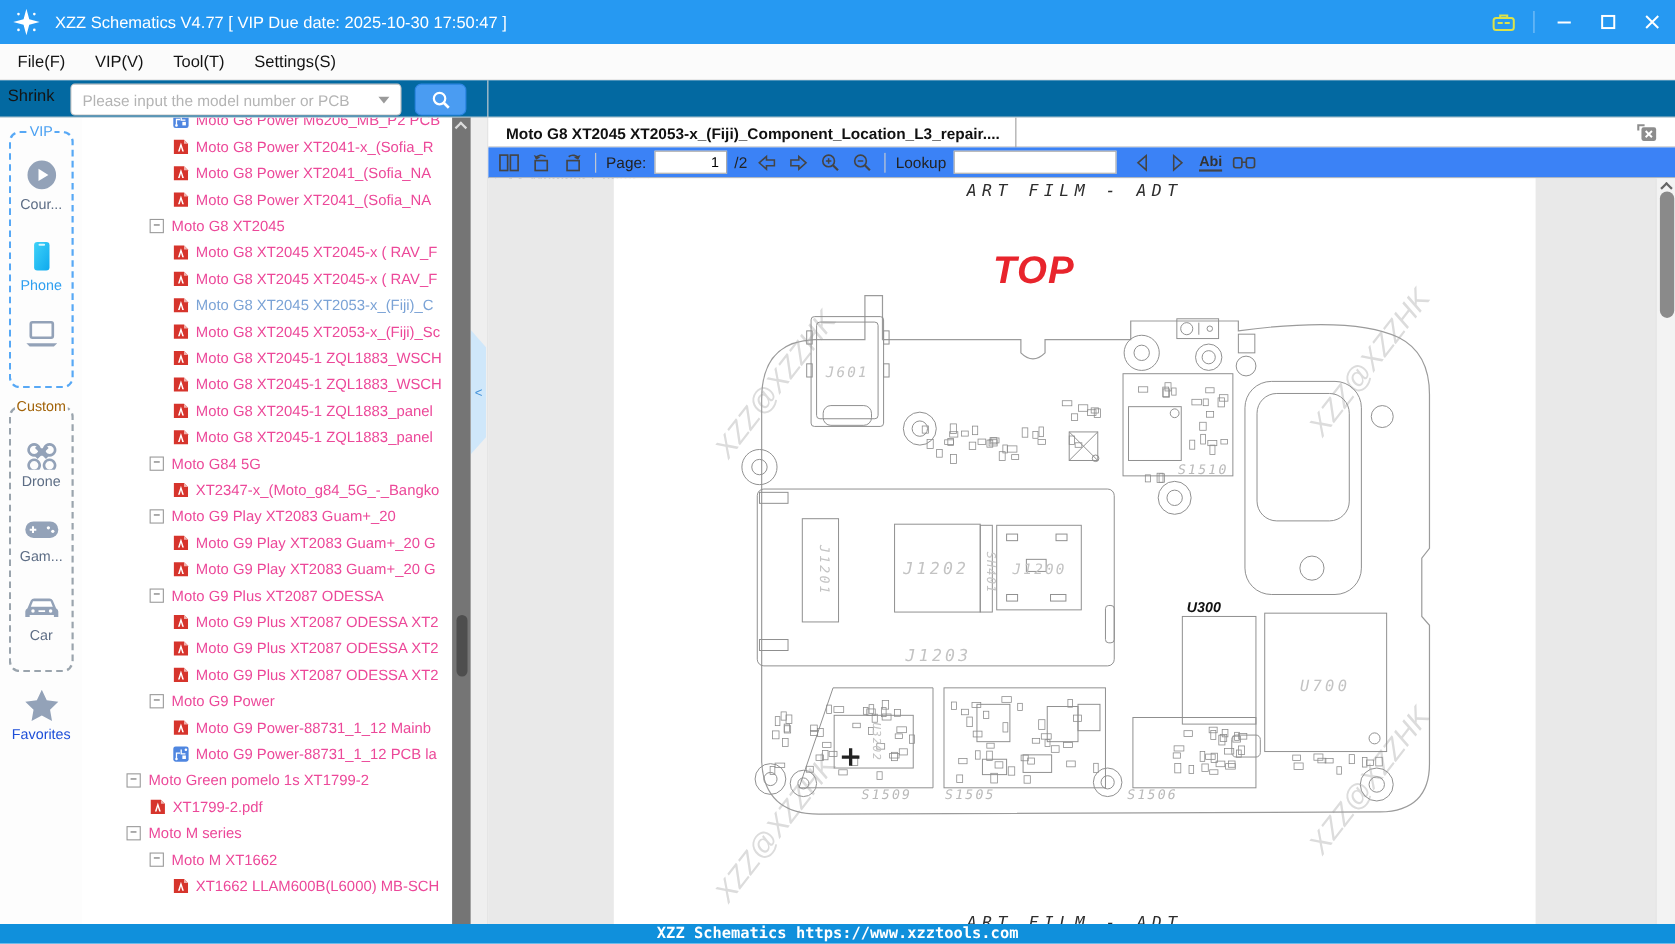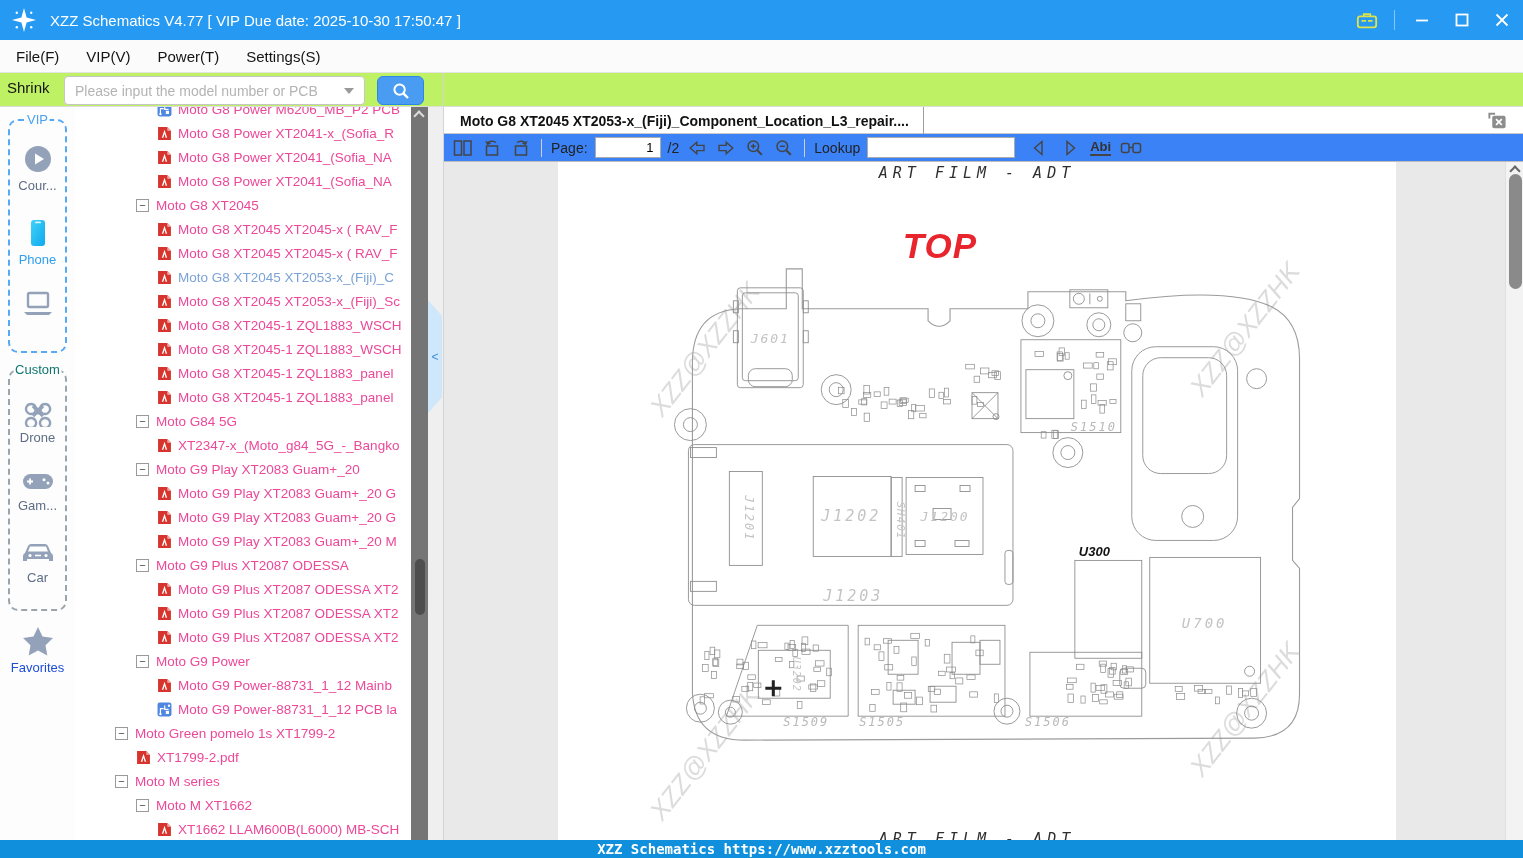--- a/index.html
+++ b/index.html
@@ -15,41 +15,41 @@
   .win-controls { position:absolute; right:8px; top:0; height:40px; display:flex; align-items:center; gap:14px; }
   .win-sep { width:1px; height:20px; background:rgba(255,255,255,.45); }
   .wbtn { width:26px; height:26px; display:flex; align-items:center; justify-content:center; cursor:default; }
 
   
   .menubar { position:absolute; left:0; top:40px; width:1523px; height:33px;
     background:#fbfbfb; border-bottom:1px solid #e4e4e4; display:flex; align-items:center; gap:27px; padding-left:16px; }
   .menu-item { font-size:15px; color:#141414; }
 
   
-  .querybar { position:absolute; left:0; top:73px; width:1523px; height:34px; background:#bef264; border-bottom:1px solid #dcdcdc; }
+  .querybar { position:absolute; left:0; top:73px; width:1523px; height:34px; background:#0369a1; border-bottom:1px solid #dcdcdc; }
   .shrink { position:absolute; left:7px; top:6px; font-size:15px; color:#141414; }
   .model-input { position:absolute; left:64px; top:3px; width:301px; height:29px;
     border:1px solid #c6c6c6; border-radius:4px; font-size:14px; padding:0 26px 0 10px; color:#333; outline:none; }
   .model-input::placeholder { color:#b4b4b4; }
   .input-chevron { position:absolute; left:344px; top:15px; width:0; height:0;
     border-left:5px solid transparent; border-right:5px solid transparent; border-top:6px solid #9a9a9a; }
   .search-btn { position:absolute; left:377px; top:3px; width:47px; height:29px;
     background:#4a9cf2; border:1px solid #2d86e4; border-radius:6px; display:flex; align-items:center; justify-content:center; }
   .main-vline { position:absolute; left:443px; top:73px; width:1px; height:767px; background:#d4d4d4; }
   .member-tab { position:absolute; left:450px; top:77px; height:25px; display:inline-flex; align-items:center; gap:6px;
     border:1px solid #a8a8a8; border-radius:4px; background:#fcfcfc; padding:0 10px; font-size:14px; color:#222; }
 
   
   .sidebar { position:absolute; left:0; top:107px; width:75px; height:733px; background:#fdfdfd;padding-left:48px; }
   .side-group { position:absolute; left:8px; width:59px; border-radius:10px; }
   .vip-group { top:12px; height:234px; border:2px dashed #57a8f5; }
   .custom-group { top:262px; height:242px; border:2px dashed #9aa4ad; }
   .group-label { position:absolute; top:-9px; left:50%; transform:translateX(-50%); background:#fdfdfd; padding:0 2px; font-size:13px; }
   .vip-group .group-label { color:#4aa0f2; }
-  .custom-group .group-label { color:#0f766e; }
+  .custom-group .group-label { color:#a16207; }
   .side-item { position:absolute; left:0; width:100%; display:flex; flex-direction:column; align-items:center; gap:3px; }
   .side-item .lbl { font-size:13px; color:#5d6d85; white-space:nowrap; }
   .side-item .lbl.blue { color:#2f9ff0; }
   .favorites { position:absolute; left:0; top:518px; width:75px; display:flex; flex-direction:column; align-items:center; gap:3px; }
   .favorites .lbl { font-size:13px; color:#1d4ed8; }
 
   
   .tree { position:absolute; left:75px; top:107px; width:336px; height:733px; background:#fff; overflow:hidden; }
   #tree-list { margin-top:-10px; }
   .tree-row { height:24px; display:flex; align-items:center; white-space:nowrap; overflow:hidden; }
@@ -142,21 +142,21 @@
         <svg width="18" height="18" viewBox="0 0 18 18">
             <path d="M3.5 3.5 L14.5 14.5 M14.5 3.5 L3.5 14.5" stroke="#fff" stroke-width="1.8"></path>
           </svg>
       </span>
     </div>
   </div>
 
   <div class="menubar">
     <span class="menu-item">File(F)</span>
     <span class="menu-item">VIP(V)</span>
-    <span class="menu-item">Power(T)</span>
+    <span class="menu-item">Tool(T)</span>
     <span class="menu-item">Settings(S)</span>
   </div>
 
   <div class="querybar">
     <span class="shrink">Shrink</span>
     <input class="model-input" type="text" placeholder="Please input the model number or PCB" style="">
     <span class="input-chevron"></span>
     <div class="search-btn">
       <svg width="20" height="20" viewBox="0 0 20 20">
         <circle cx="8.6" cy="8.6" r="5.2" fill="none" stroke="#fff" stroke-width="2"></circle>
@@ -405,30 +405,20 @@
         </div>
         <div class="tree-row" style="padding-left: 82px;">
           <span class="ficon">
             <svg width="15" height="15" viewBox="0 0 14 14">
               <path d="M1 1 h8.6 l3.4 3.4 V13 H1 Z" fill="#d6342c"></path>
               <path d="M9.6 1 L13 4.4 H9.6 Z" fill="#efb0ac"></path>
               <path d="M7 3.4 L9.5 11 H8.1 L7 7.2 L5.9 11 H4.5 Z" fill="#fff"></path>
             </svg>
           </span>
           <span class="tlabel">Moto G9 Play XT2083 Guam+_20 G</span>
-        </div>
-        <div class="tree-row" style="padding-left: 82px;">
-          <span class="ficon">
-            <svg width="15" height="15" viewBox="0 0 14 14">
-              <path d="M1 1 h8.6 l3.4 3.4 V13 H1 Z" fill="#d6342c"></path>
-              <path d="M9.6 1 L13 4.4 H9.6 Z" fill="#efb0ac"></path>
-              <path d="M7 3.4 L9.5 11 H8.1 L7 7.2 L5.9 11 H4.5 Z" fill="#fff"></path>
-            </svg>
-          </span>
-          <span class="tlabel">Moto G9 Play XT2083 Guam+_20 M</span>
         </div>
         <div class="tree-row" style="padding-left: 61px;">
           <span class="minus">−</span>
           <span class="tlabel">Moto G9 Plus XT2087 ODESSA</span>
         </div>
         <div class="tree-row" style="padding-left: 82px;">
           <span class="ficon">
             <svg width="15" height="15" viewBox="0 0 14 14">
               <path d="M1 1 h8.6 l3.4 3.4 V13 H1 Z" fill="#d6342c"></path>
               <path d="M9.6 1 L13 4.4 H9.6 Z" fill="#efb0ac"></path>

